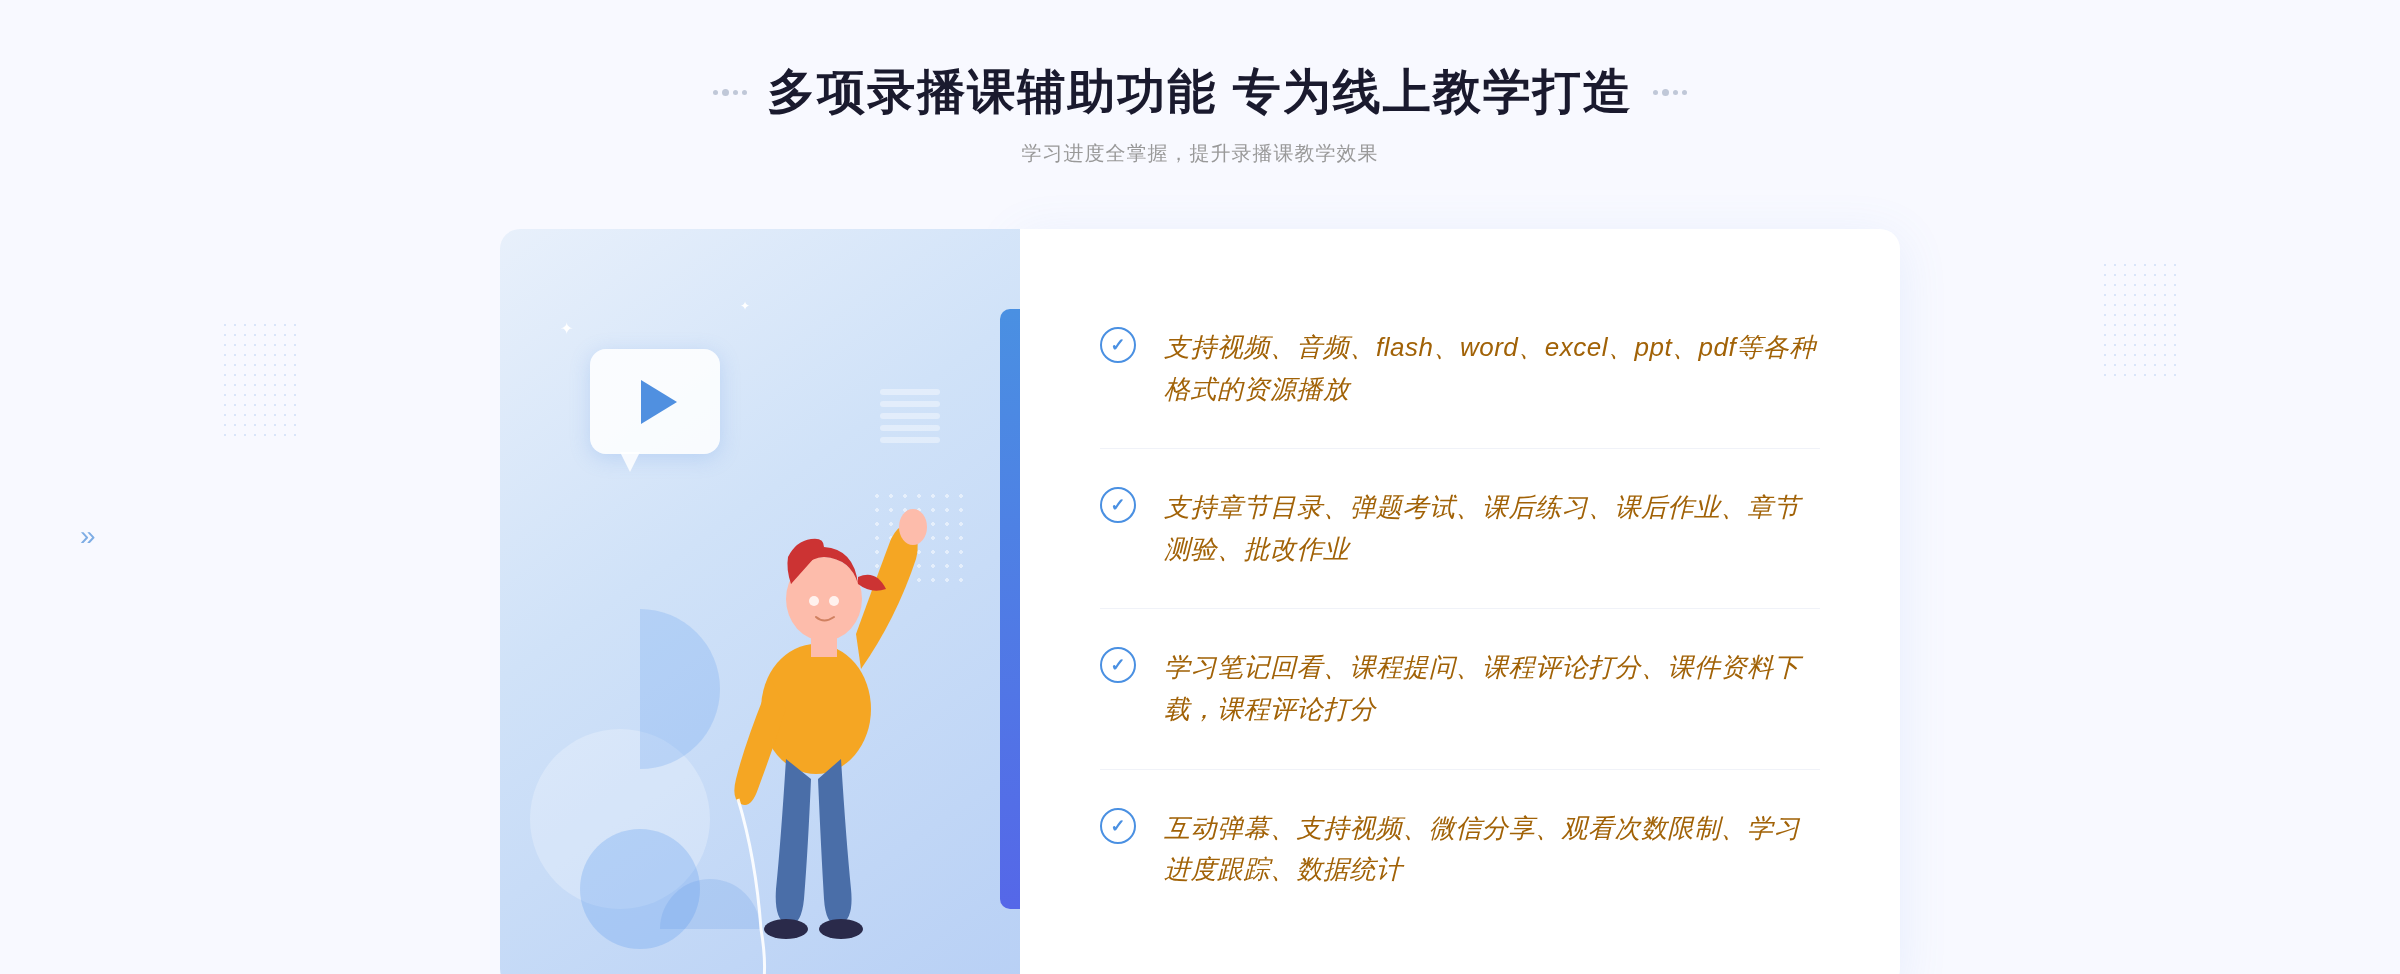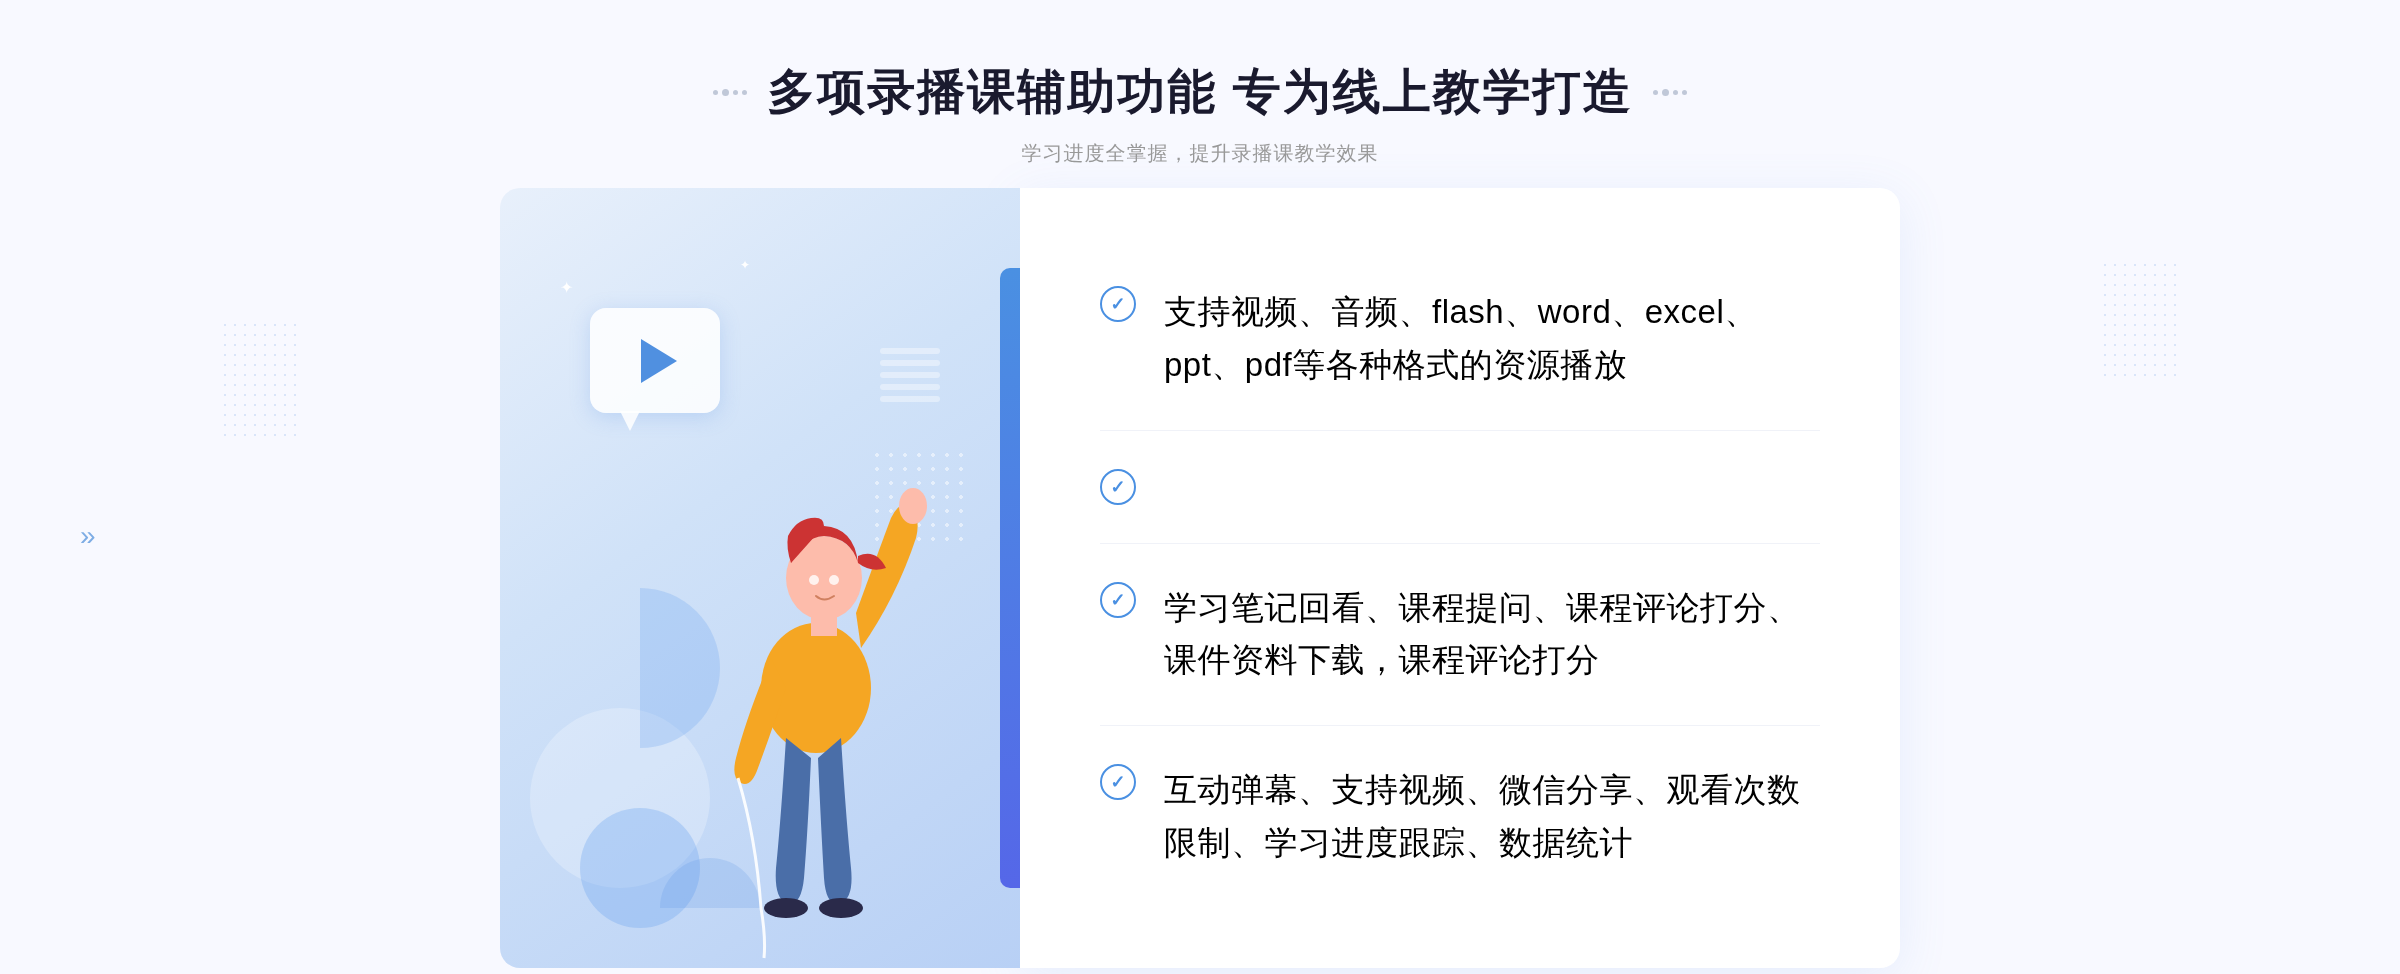--- a/index.html
+++ b/index.html
@@ -48,21 +48,21 @@
       position: absolute;
       left: 80px;
       top: 520px;
       color: #4b8dda;
       font-size: 28px;
       opacity: 0.7;
     }
 
     .header-section {
       text-align: center;
-      margin-bottom: 21px;
+      margin-bottom: 62px;
       position: relative;
     }
 
     .header-title-row {
       display: flex;
       align-items: center;
       justify-content: center;
       gap: 20px;
       margin-bottom: 16px;
     }
@@ -258,24 +258,25 @@
     }
 
     .check-mark {
       color: #4a90e2;
       font-size: 18px;
       font-weight: bold;
       line-height: 1;
     }
 
     .feature-text {
-      font-size: 33px;
-      color: #000000;
+      font-size: 26px;
+      color: #a16207;
       line-height: 1.6;
       letter-spacing: 0.5px;
+      font-style: italic;
     }
 
     
     .dots-grid {
       position: absolute;
       right: 50px;
       top: 260px;
       width: 100px;
       height: 100px;
       background-image: radial-gradient(circle, rgba(255,255,255,0.5) 2px, transparent 2px);
@@ -399,20 +400,21 @@
         <div class="check-circle">
           <span class="check-mark">✓</span>
         </div>
         <span class="feature-text">支持视频、音频、flash、word、excel、ppt、pdf等各种格式的资源播放</span>
       </div>
 
       <div class="feature-item">
         <div class="check-circle">
           <span class="check-mark">✓</span>
         </div>
+        <span class="feature-text">支持章节目录、弹题考试、课后练习、课后作业、章节测验、批改作业</span>
       </div>
 
       <div class="feature-item">
         <div class="check-circle">
           <span class="check-mark">✓</span>
         </div>
         <span class="feature-text">学习笔记回看、课程提问、课程评论打分、课件资料下载，课程评论打分</span>
       </div>
 
       <div class="feature-item">

